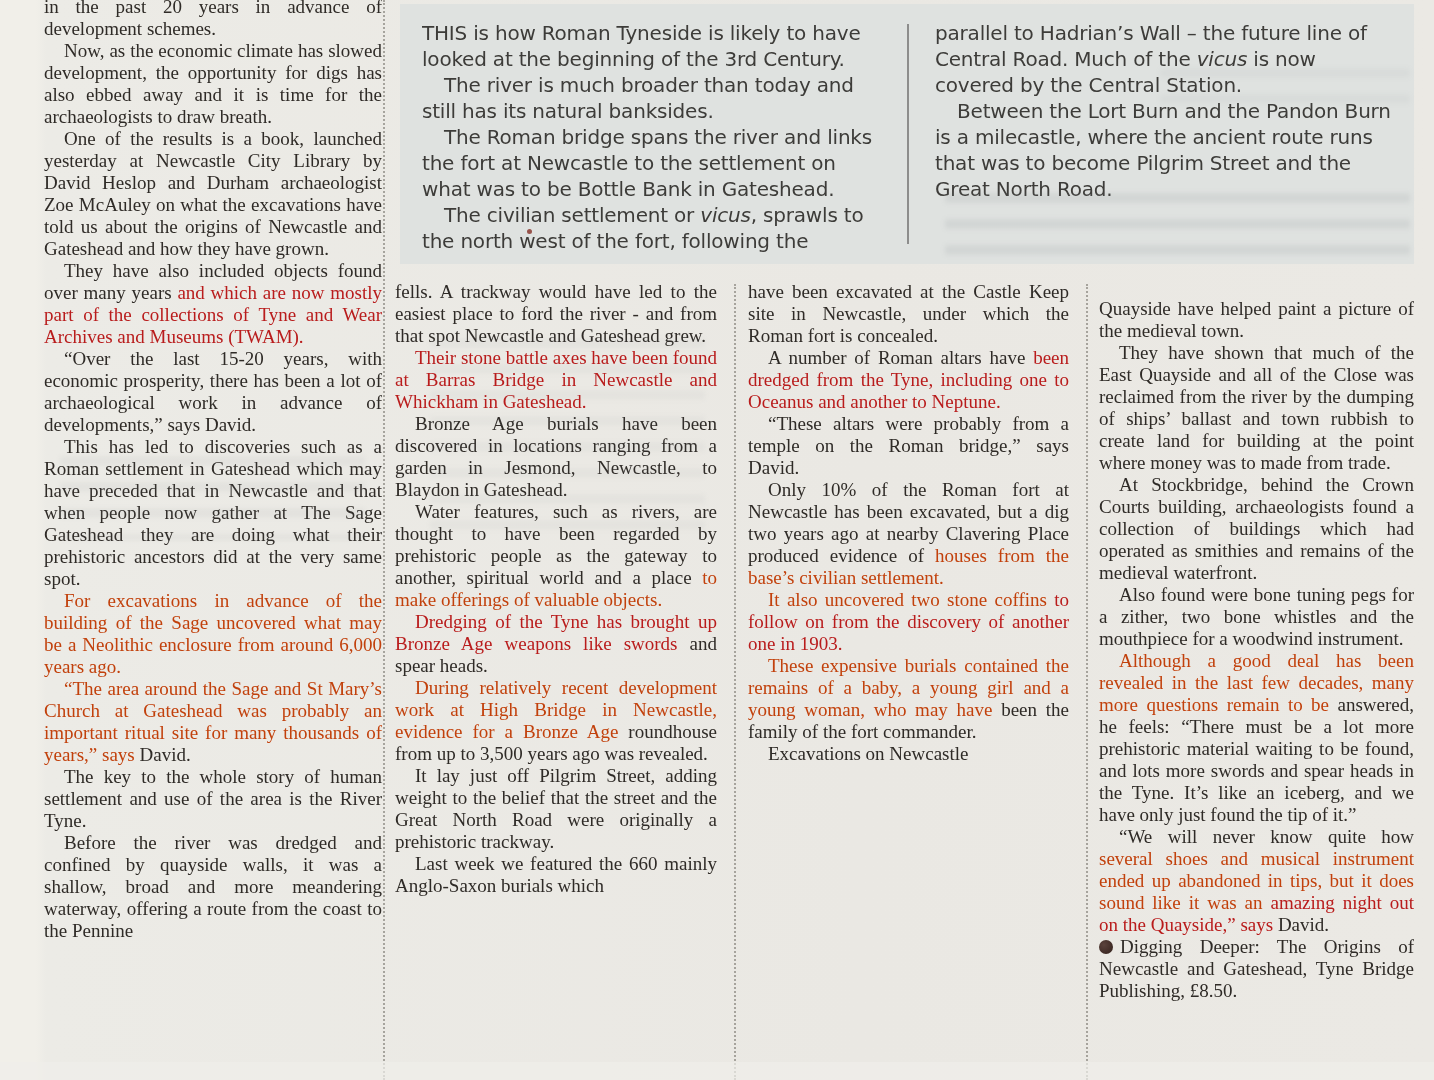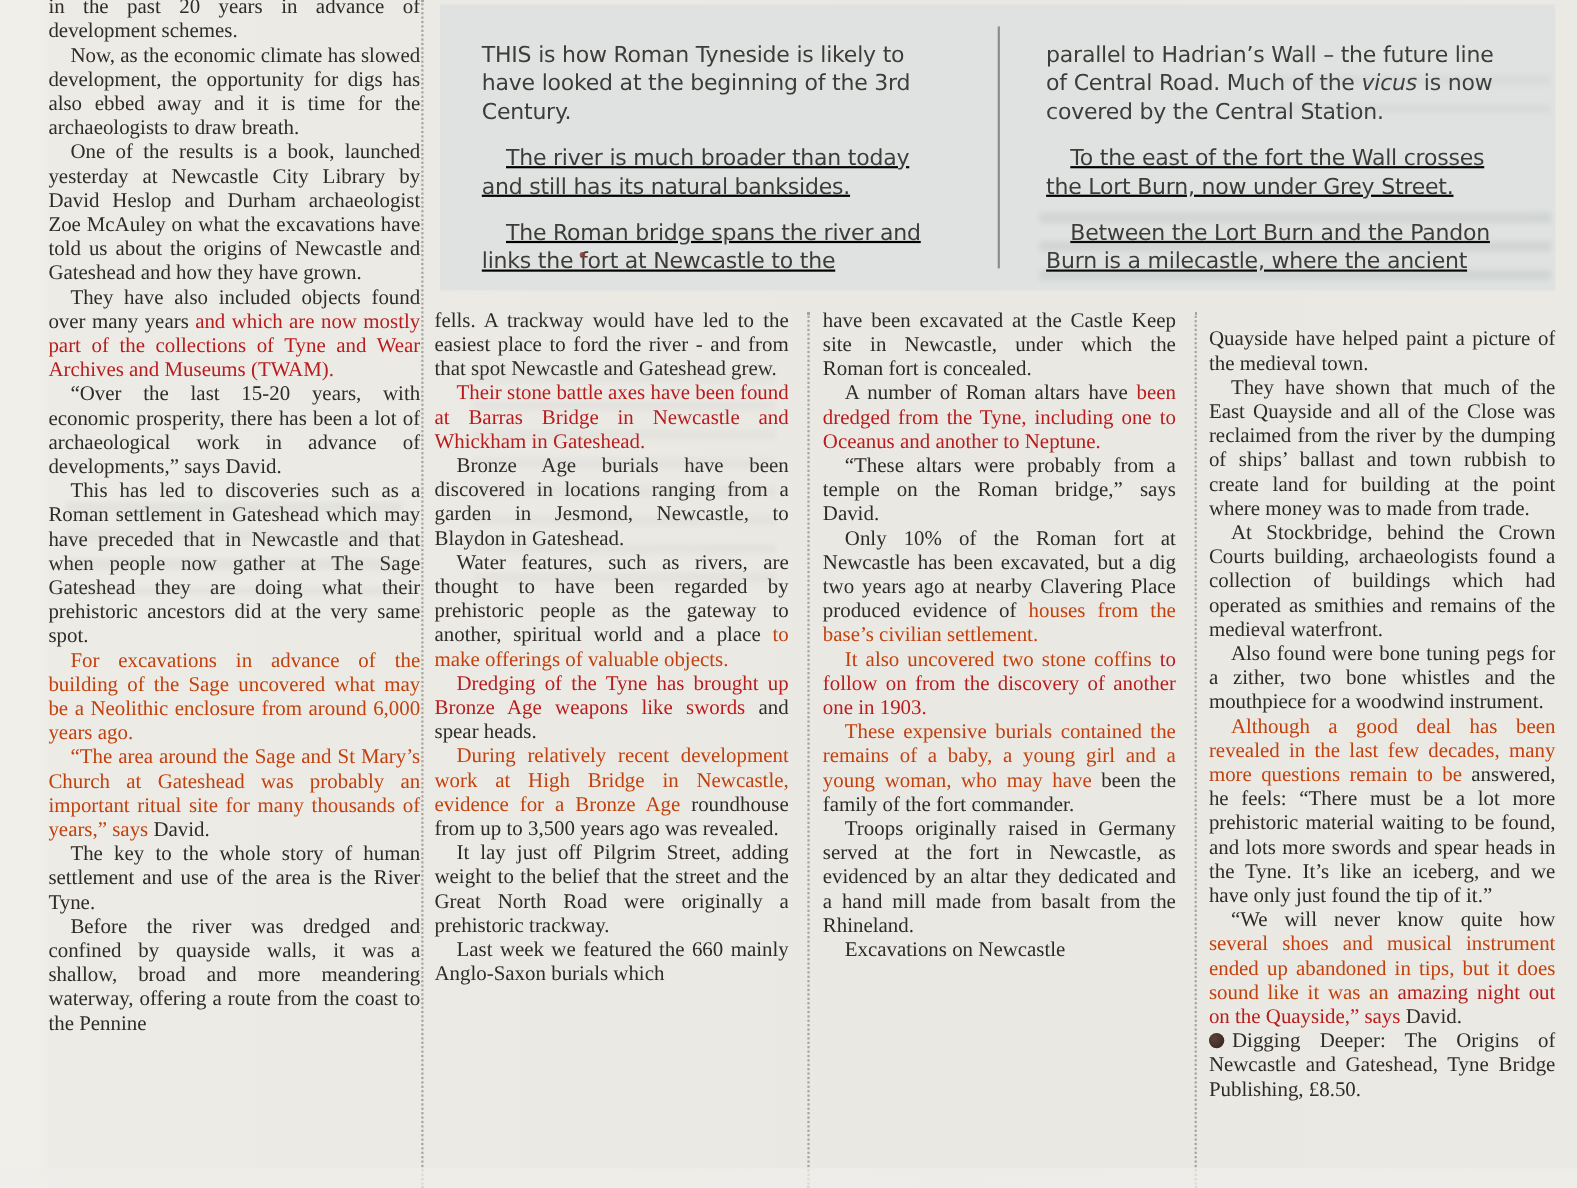--- a/index.html
+++ b/index.html
@@ -28,22 +28,22 @@
   
   .infobox{
     position:absolute;left:400px;top:4px;width:1014px;height:260px;
     background:#dfe2e0;
     display:flex;
     font-family:"DejaVu Sans","Liberation Sans",sans-serif;
     font-size:20px;line-height:26px;letter-spacing:-0.2px;
     box-sizing:border-box;padding:16px 18px 12px 22px;
   }
   .infobox .box-col{flex:1;overflow:hidden;}
-  .infobox .box-col p{margin:16px;text-align:left;}
-  .infobox .box-col p.indent{text-indent:22px;text-decoration:underline;}
+  .infobox .box-col p{margin:0;text-align:left;}
+  .infobox .box-col p.indent{text-indent:22px;}
   #boxA{padding-right:24px;}
   #boxB{padding-left:26px;}
   .box-divider{width:0;border-left:2px solid #8d8d8c;margin:4px 0 8px 0;}
 
   
   .col-rule{position:absolute;width:0;border-left:2px dotted rgba(110,105,98,.55);}
   #rule1{left:383px;top:0;height:1080px;}
   #rule2{left:734px;top:284px;height:796px;}
   #rule3{left:1086px;top:284px;height:796px;}
 
@@ -94,21 +94,20 @@
   <div class="infobox">
     <div class="box-col" id="boxA">
         <p class="para"><span class="t-box">THIS is how Roman Tyneside is likely to have looked at the beginning of the 3rd Century.</span></p>
         <p class="para indent"><span class="t-box">The river is much broader than today and still has its natural banksides.</span></p>
         <p class="para indent"><span class="t-box">The Roman bridge spans the river and links the fort at Newcastle to the settlement on what was to be Bottle Bank in Gateshead.</span></p>
         <p class="para indent"><span class="t-box">The civilian settlement or </span><span class="t-box seg-i">vicus</span><span class="t-box">, sprawls to the north west of the fort, following the military road</span></p>
       </div>
     <div class="box-divider"></div>
     <div class="box-col" id="boxB">
         <p class="para"><span class="t-box">parallel to Hadrian’s Wall – the future line of Central Road. Much of the </span><span class="t-box seg-i">vicus</span><span class="t-box"> is now covered by the Central Station.</span></p>
-        <p class="para indent"><span class="t-box">To the east of the fort the Wall crosses the Lort Burn, now under Grey Street.</span></p>
         <p class="para indent"><span class="t-box">Between the Lort Burn and the Pandon Burn is a milecastle, where the ancient route runs that was to become Pilgrim Street and the Great North Road.</span></p>
       </div>
   </div>
 
   <div class="news-col" id="col2">
       <p class="para"><span class="t-dark">fells. A trackway would have led to the easiest place to ford the river - and from that spot Newcastle and Gateshead grew.</span></p>
       <p class="para indent"><span class="t-med">Their stone battle axes have been found at Barras Bridge in Newcastle and Whickham in Gateshead.</span></p>
       <p class="para indent"><span class="t-dark">Bronze Age burials have been discovered in locations ranging from a garden in Jesmond, Newcastle, to Blaydon in Gateshead.</span></p>
       <p class="para indent"><span class="t-dark">Water features, such as rivers, are thought to have been regarded by prehistoric people as the gateway to another, spiritual world and a place </span><span class="t-faded">to make offerings of valuable objects.</span></p>
       <p class="para indent"><span class="t-med">Dredging of the Tyne has brought up Bronze Age weapons like swords </span><span class="t-dark">and spear heads.</span></p>
@@ -116,21 +115,20 @@
       <p class="para indent"><span class="t-dark">It lay just off Pilgrim Street, adding weight to the belief that the street and the Great North Road were originally a prehistoric trackway.</span></p>
       <p class="para indent"><span class="t-dark">Last week we featured the 660 mainly Anglo-Saxon burials which</span></p>
     </div>
   <div class="news-col" id="col3">
       <p class="para"><span class="t-dark">have been excavated at the Castle Keep site in Newcastle, under which the Roman fort is concealed.</span></p>
       <p class="para indent"><span class="t-dark">A number of Roman altars have </span><span class="t-med">been dredged from the Tyne, including one to Oceanus and another to Neptune.</span></p>
       <p class="para indent"><span class="t-dark">“These altars were probably from a temple on the Roman bridge,” says David.</span></p>
       <p class="para indent"><span class="t-dark">Only 10% of the Roman fort at Newcastle has been excavated, but a dig two years ago at nearby Clavering Place produced evidence of </span><span class="t-faded">houses from the base’s civilian settlement.</span></p>
       <p class="para indent"><span class="t-faded">It also uncovered two stone coffins </span><span class="t-med">to follow on from the discovery of another one in 1903.</span></p>
       <p class="para indent"><span class="t-faded">These expensive burials contained the remains of a baby, a young girl and a young woman, who may have </span><span class="t-dark">been the family of the fort commander.</span></p>
-      <p class="para indent"><span class="t-dark">Troops originally raised in Germany served at the fort in Newcastle, as evidenced by an altar they dedicated and a hand mill made from basalt from the Rhineland.</span></p>
       <p class="para indent"><span class="t-dark">Excavations on Newcastle</span></p>
     </div>
   <div class="news-col" id="col4">
       <p class="para"><span class="t-dark">Quayside have helped paint a picture of the medieval town.</span></p>
       <p class="para indent"><span class="t-dark">They have shown that much of the East Quayside and all of the Close was reclaimed from the river by the dumping of ships’ ballast and town rubbish to create land for building at the point where money was to made from trade.</span></p>
       <p class="para indent"><span class="t-dark">At Stockbridge, behind the Crown Courts building, archaeologists found a collection of buildings which had operated as smithies and remains of the medieval waterfront.</span></p>
       <p class="para indent"><span class="t-dark">Also found were bone tuning pegs for a zither, two bone whistles and the mouthpiece for a woodwind instrument.</span></p>
       <p class="para indent"><span class="t-faded">Although a good deal has been revealed in the last few decades, many more questions remain to be </span><span class="t-dark">answered, he feels: “There must be a lot more prehistoric material waiting to be found, and lots more swords and spear heads in the Tyne. It’s like an iceberg, and we have only just found the tip of it.”</span></p>
       <p class="para indent"><span class="t-dark">“We will never know quite how </span><span class="t-faded">several shoes and musical instrument ended up abandoned in tips, but it does sound like it was an </span><span class="t-med">amazing night out on the Quayside,” says </span><span class="t-dark">David.</span></p>
       <p class="para"><span class="bullet"></span><span class="t-dark">Digging Deeper: The Origins of Newcastle and Gateshead, Tyne Bridge Publishing, £8.50.</span></p>

